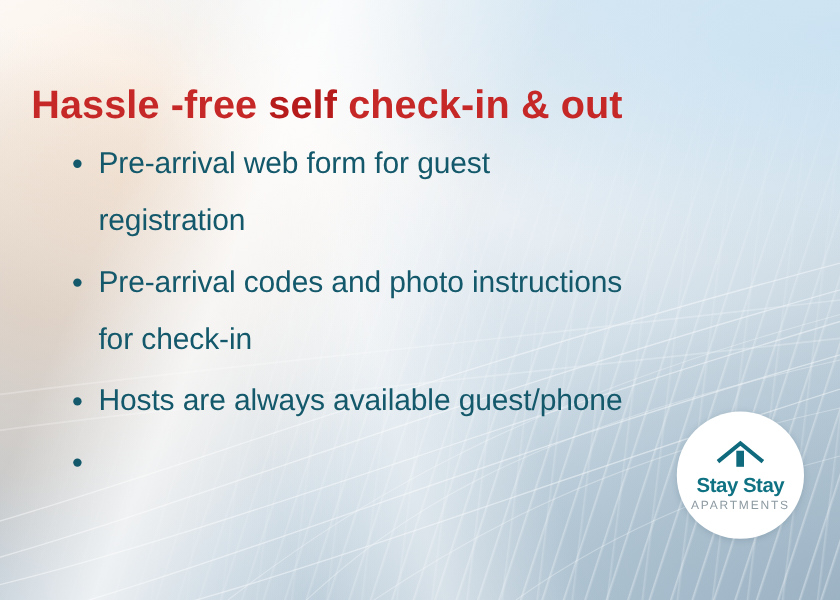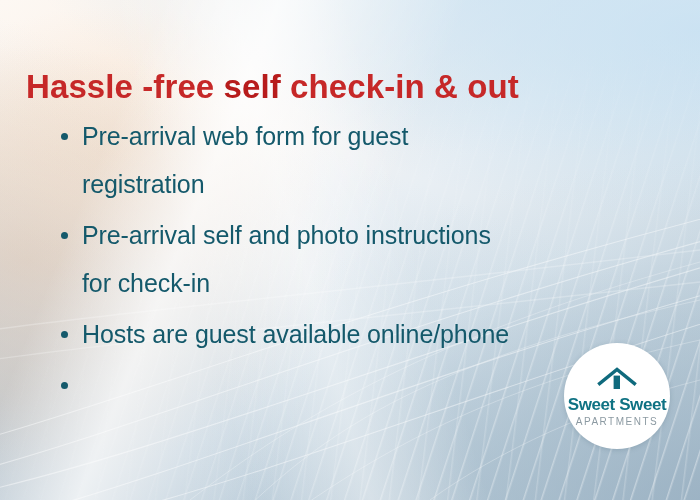--- a/index.html
+++ b/index.html
@@ -215,34 +215,34 @@
 
     <h1 class="title"><span>Hassle -free </span><span class="strong">self</span><span> check-in &amp; out</span></h1>
 
     <ul class="bullets">
       <li class="bullet">
         <span class="dot"></span>
         <span>Pre-arrival web form for guest registration</span>
       </li>
       <li class="bullet">
         <span class="dot"></span>
-        <span>Pre-arrival self and photo instructions for check-in</span>
-      </li>
-      <li class="bullet">
-        <span class="dot"></span>
-        <span>Hosts are guest available online/phone</span>
+        <span>Pre-arrival codes and photo instructions for check-in</span>
+      </li>
+      <li class="bullet">
+        <span class="dot"></span>
+        <span>Hosts are always available guest/phone</span>
       </li>
       <li class="bullet">
         <span class="dot"></span>
       </li>
     </ul>
 
     <div class="logo">
       <svg class="logo-mark" viewBox="0 0 40 26" xmlns="http://www.w3.org/2000/svg">
         <path d="M2.6,17.6 L20,3.4 L37.4,17.6" fill="none" stroke="#0f6a7d" stroke-width="3.4" stroke-linecap="square" stroke-linejoin="miter"></path>
         <rect x="16.6" y="9.6" width="6.4" height="13.4" fill="#0f6a7d"></rect>
       </svg>
-      <div class="logo-name">Sweet Sweet</div>
+      <div class="logo-name">Stay Stay</div>
       <div class="logo-sub">APARTMENTS</div>
     </div>
 
   </div>
 </div>
 
 </body></html>

